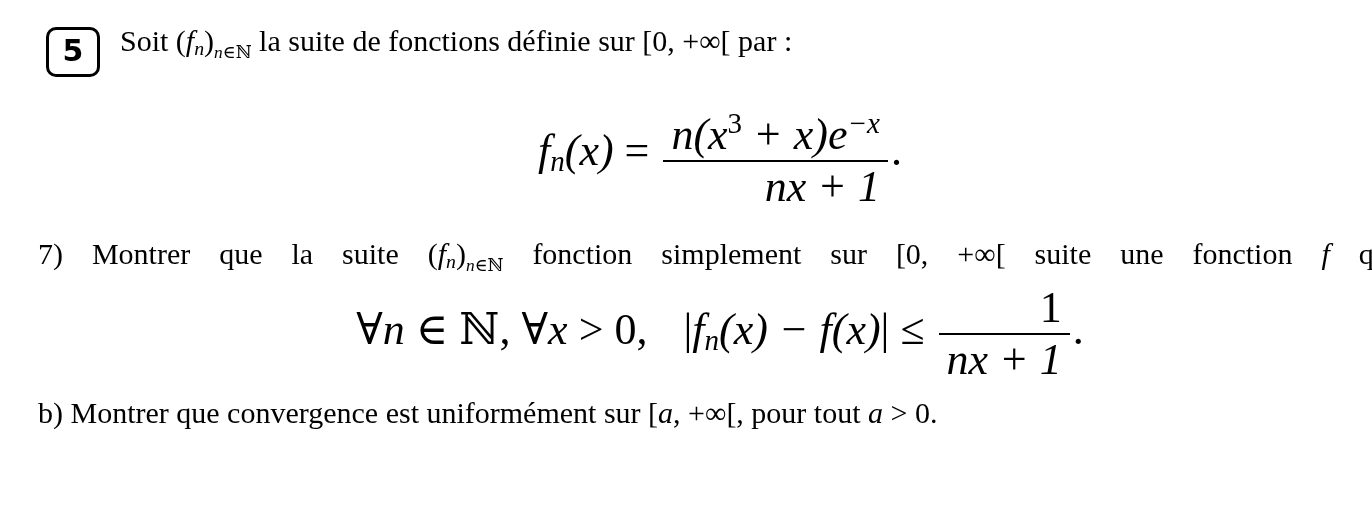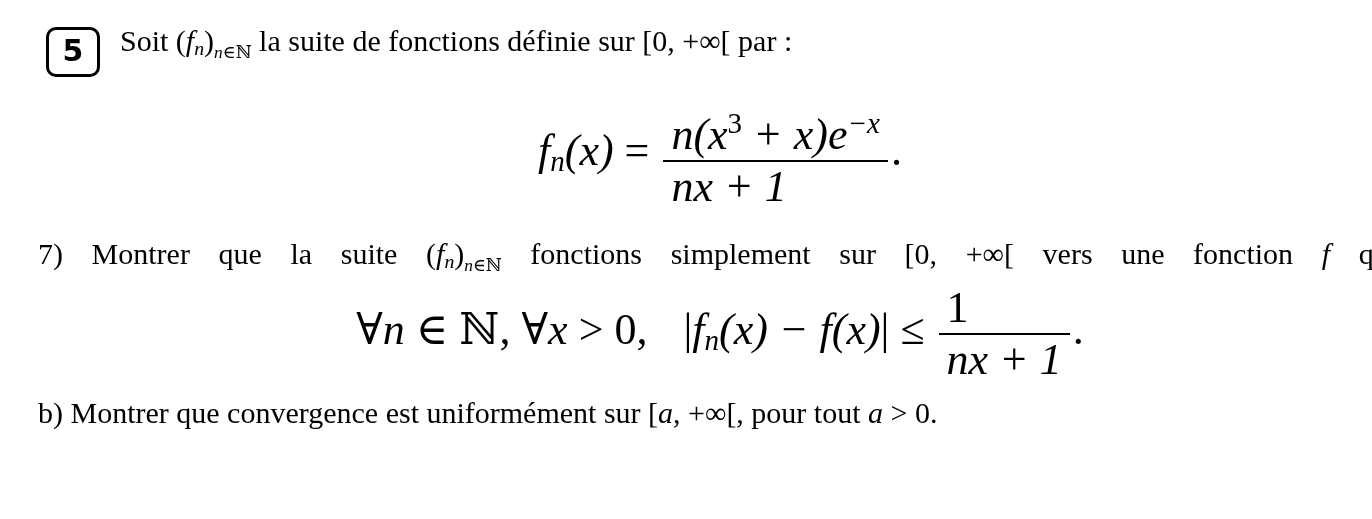--- a/index.html
+++ b/index.html
@@ -29,21 +29,21 @@
     font-weight: bold; font-size: 30px;
     font-family: "DejaVu Sans", "Liberation Sans", sans-serif;
     vertical-align: -10px;
     margin: 0 20px 0 8px;
   }
 
   .display { text-align: center; font-size: 44px; line-height: 44px; }
   .display-def   { margin-top: 24px; }
   .display-bound { margin-top: 2px; }
 
-  .frac { display: inline-block; vertical-align: middle; text-align: left; margin: 0 3px; }
+  .frac { display: inline-block; vertical-align: middle; text-align: right; margin: 0 3px; }
   .frac .num { display: block; padding: 0 8px 3px 8px; }
   .frac .den { display: block; border-top: 2.5px solid #000; padding: 3px 8px 0 8px; font-family: Liberation Serif, serif; }
 
   .q1-first  { margin-top: 26px; }
   .final-line { margin-top: 12px; }
 
   .quad { display: inline-block; width: 36px; }
 </style>
 </head>
 <body>
@@ -52,21 +52,21 @@
 
   <div class="line">
     <span class="exbox"><span>5</span></span><span>Soit </span><span>(</span><span class="it">f</span><span class="sb it">n</span><span>)</span><span class="sb2 it">n</span><span class="sb2">∈ℕ</span><span> la suite de fonctions définie sur </span><span>[0, +∞[</span><span> par :</span>
   </div>
 
   <div class="display display-def">
     <span class="it">f</span><span class="sb it">n</span><span class="it">(x)</span><span> = </span><span class="frac"><span class="num"><span class="it">n(x</span><span class="sp">3</span><span class="it"> + x)e</span><span class="sp it">−x</span></span><span class="den it">nx + 1</span></span><span>.</span>
   </div>
 
   <div class="line jline q1-first">
-    <span>7) Montrer que la suite </span><span>(</span><span class="it">f</span><span class="sb it">n</span><span>)</span><span class="sb2 it">n</span><span class="sb2">∈ℕ</span><span> fonctions simplement sur </span><span>[0, +∞[</span><span> vers une fonction </span><span class="it">f</span><span> que</span>
+    <span>7) Montrer que la suite </span><span>(</span><span class="it">f</span><span class="sb it">n</span><span>)</span><span class="sb2 it">n</span><span class="sb2">∈ℕ</span><span> fonction simplement sur </span><span>[0, +∞[</span><span> suite une fonction </span><span class="it">f</span><span> que</span>
   </div>
 
 
 
 
   <div class="display display-bound">
     <span>∀</span><span class="it">n</span><span> ∈ ℕ, </span><span>∀</span><span class="it">x</span><span> &gt; 0,</span><span class="quad"></span><span>|</span><span class="it">f</span><span class="sb it">n</span><span class="it">(x) − f(x)</span><span>|</span><span> ≤ </span><span class="frac"><span class="num">1</span><span class="den it">nx + 1</span></span><span>.</span>
   </div>
 
   <div class="line final-line">

